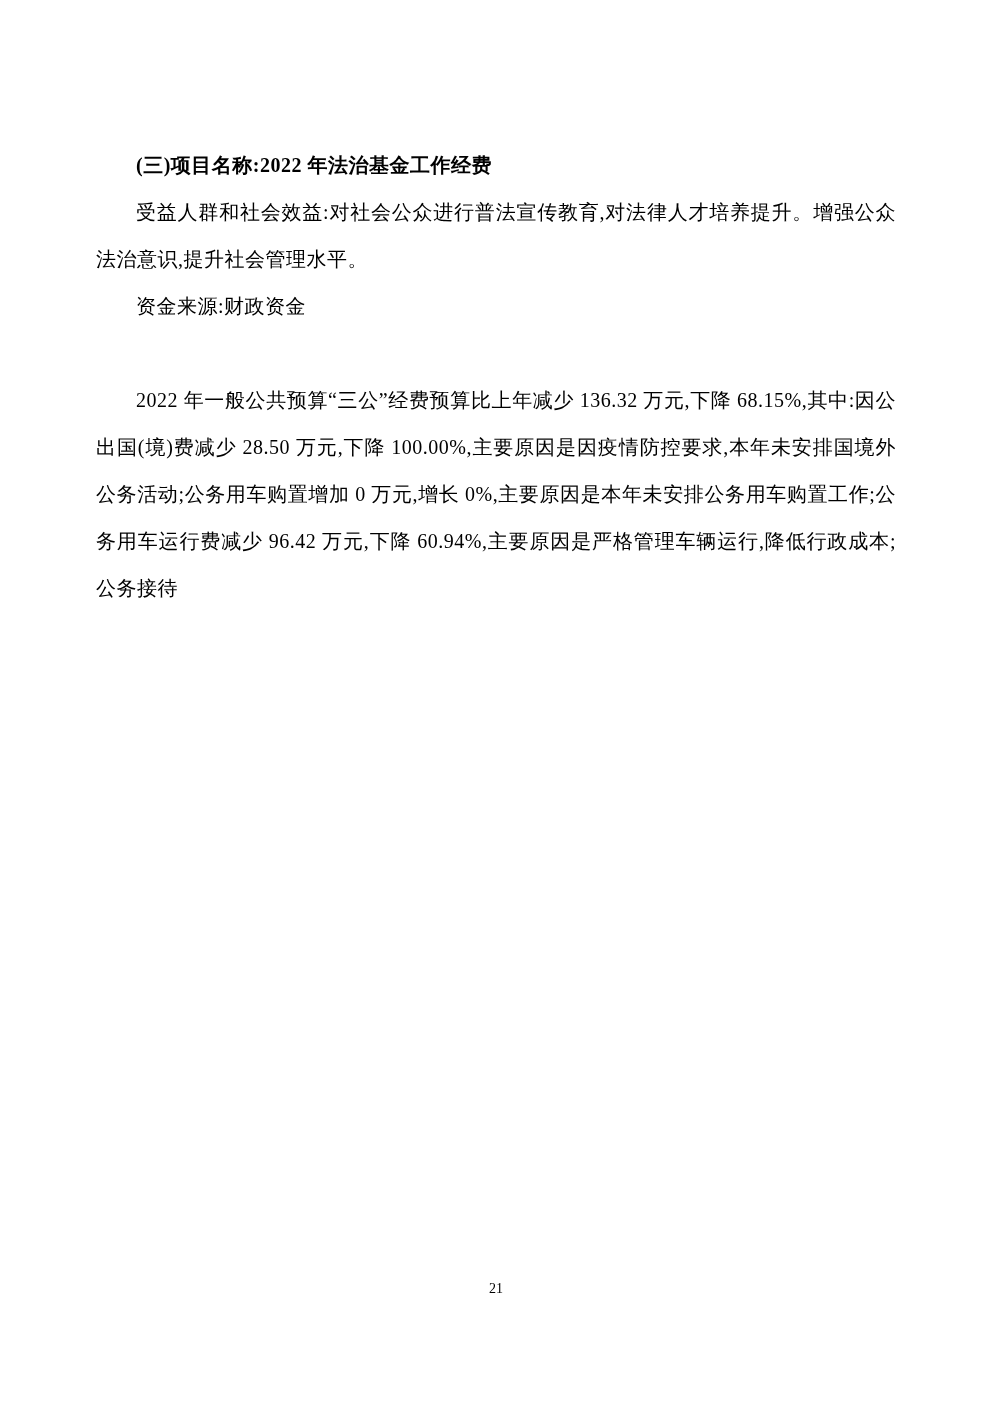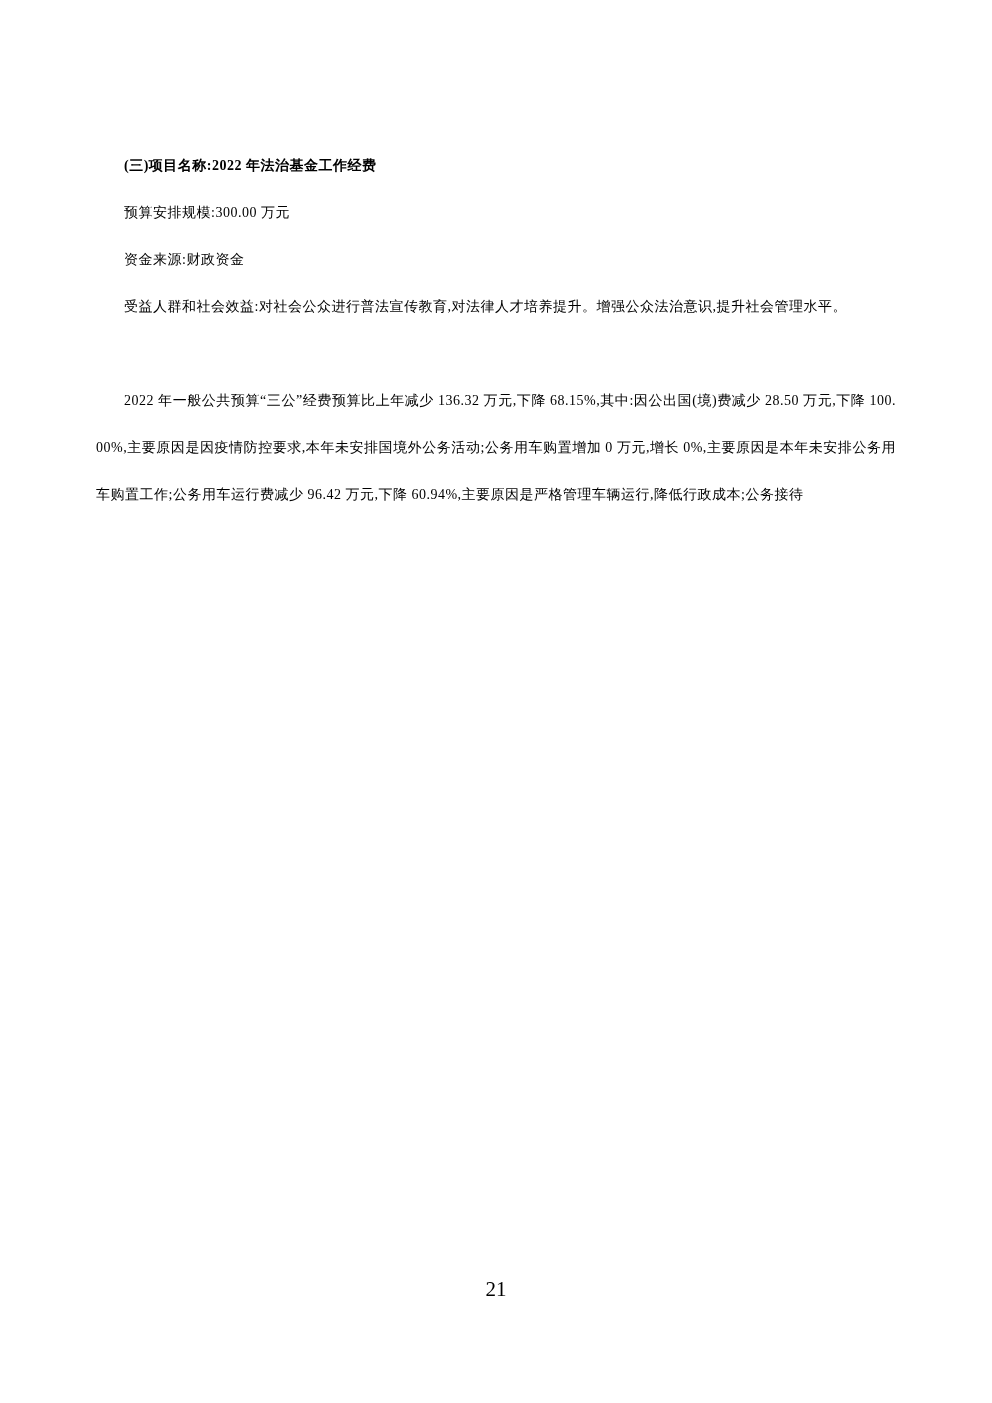--- a/index.html
+++ b/index.html
@@ -17,50 +17,49 @@
     color: #000000;
   }
   .content {
     position: absolute;
     left: 96px;
     top: 142px;
     width: 800px;
   }
   .para {
     margin: 0;
-    font-size: 14px;
+    font-size: 20px;
     line-height: 47px;
     text-align: justify;
     text-indent: 2em;
     letter-spacing: 0.5px;
     word-break: break-all;
   }
   .para.heading {
     font-weight: bold;
   }
   .section-gap {
     height: 47px;
   }
   .page-number {
     position: absolute;
     top: 1278px;
     left: 0;
     width: 100%;
     text-align: center;
-    font-size: 21px;
+    font-size: 14px;
     line-height: 22px;
     color: #000000;
   }
 </style>
 </head>
 <body>
 
 <div class="page">
   <div class="content">
     <p class="para heading">(三)项目名称:2022 年法治基金工作经费</p>
-    <p class="para">预算安排规模:300.00 万元</p>
+    <p class="para">受益人群和社会效益:对社会公众进行普法宣传教育,对法律人才培养提升。增强公众法治意识,提升社会管理水平。</p>
     <p class="para">资金来源:财政资金</p>
-    <p class="para">受益人群和社会效益:对社会公众进行普法宣传教育,对法律人才培养提升。增强公众法治意识,提升社会管理水平。</p>
     <div class="section-gap"></div>
     <p class="para">2022 年一般公共预算“三公”经费预算比上年减少 136.32 万元,下降 68.15%,其中:因公出国(境)费减少 28.50 万元,下降 100.00%,主要原因是因疫情防控要求,本年未安排国境外公务活动;公务用车购置增加 0 万元,增长 0%,主要原因是本年未安排公务用车购置工作;公务用车运行费减少 96.42 万元,下降 60.94%,主要原因是严格管理车辆运行,降低行政成本;公务接待</p>
   </div>
   <div class="page-number">21</div>
 </div>
 
 </body></html>

